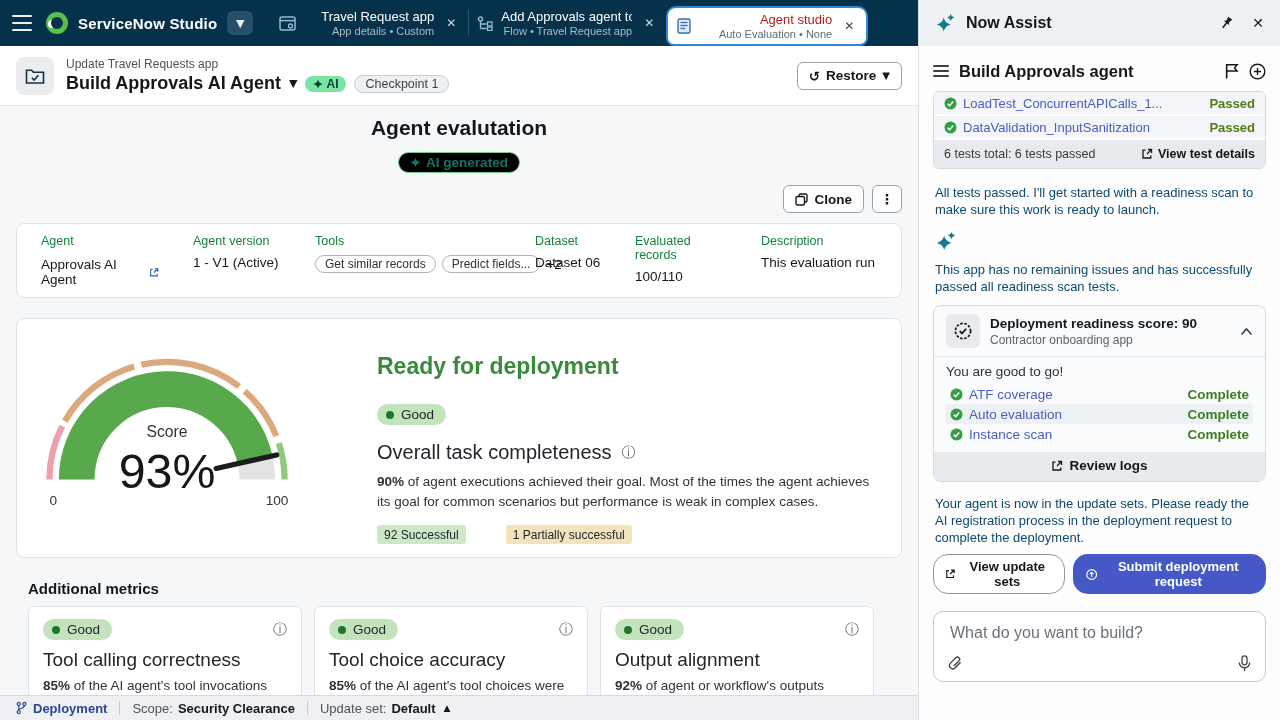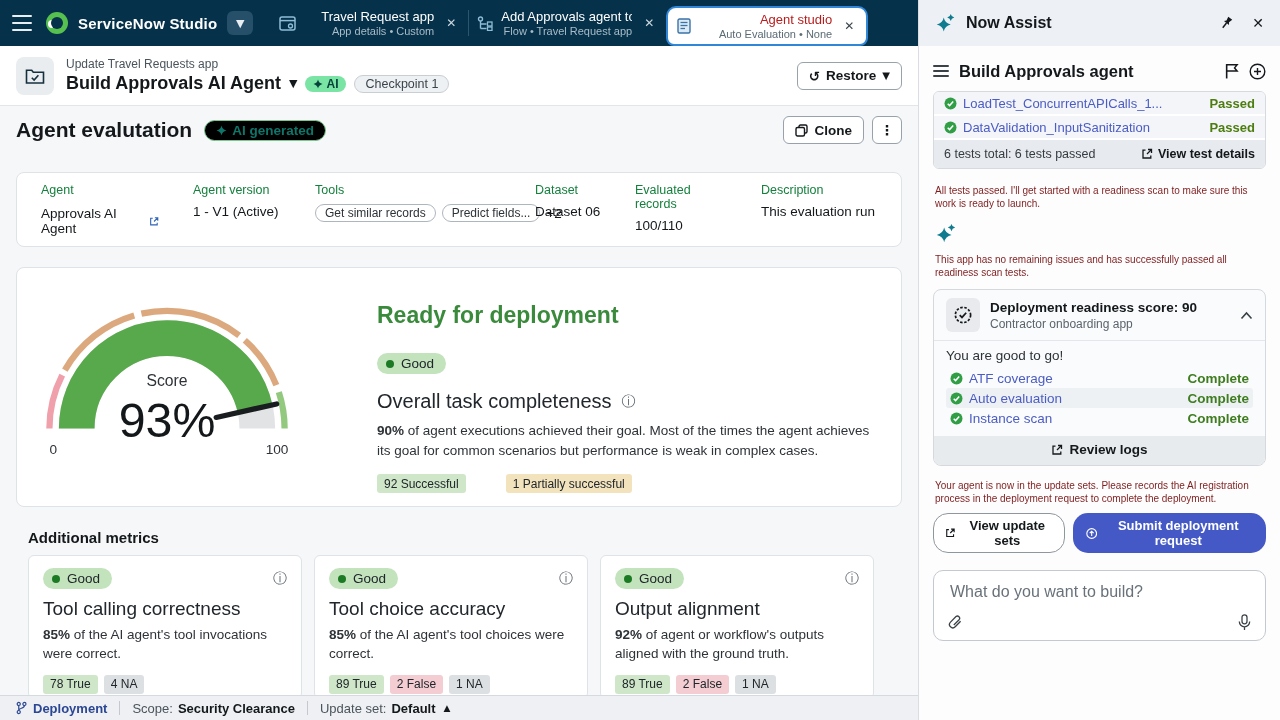--- a/index.html
+++ b/index.html
@@ -50,21 +50,21 @@
   .ph-context { font-size:12px; color:#4a545c; }
   .ph-title-row { display:flex; align-items:center; gap:8px; margin-top:2px; }
   .ph-title { font-size:18px; font-weight:700; color:#14181b; }
   .ph-caret { font-size:11px; color:#14181b; cursor:pointer; }
   .badge-ai { background:#79e4a4; color:#06413a; font-size:12px; font-weight:700; border-radius:9px; padding:1px 8px; display:flex; align-items:center; gap:3px; }
   .badge-checkpoint { border:1px solid #c8ced4; background:#eef1f3; color:#3a444c; font-size:12.5px; border-radius:10px; padding:1px 10px; }
   .btn { display:inline-flex; align-items:center; gap:6px; border:1px solid #98a2ab; background:#fff; border-radius:6px;
          padding:5px 11px; font-size:13.5px; font-weight:700; color:#14181b; cursor:pointer; }
 
   .content { flex:1; padding:6px 16px 0 16px; overflow:hidden; }
-  .title-row { display:flex; align-items:center; gap:12px; margin:4px 0 28px 0; }
+  .title-row { display:flex; align-items:center; gap:12px; margin:4px 0 10px 0;flex-direction:column; }
   .h1 { font-size:21px; font-weight:700; color:#14181b; }
   .pill-ai-gen { display:inline-flex; align-items:center; gap:5px; border:1px solid #79c98f; background:#000000;
                  color:#0f7569; border-radius:999px; padding:2px 11px; font-size:13.5px; font-weight:600; }
   .title-actions { margin-left:auto; display:flex; gap:8px; }
   .kebab-btn { width:30px; display:inline-flex; justify-content:center; }
 
   .summary-card { background:#fff; border:1px solid #dee3e8; border-radius:8px; padding:10px 24px; display:flex; gap:34px; }
   .sum-col .lbl { font-size:12.5px; color:#15803d; margin-bottom:7px; }
   .sum-col .val { font-size:13.5px; color:#14181b; }
   .link-blue { color:#2e63b8; cursor:pointer; display:inline-flex; align-items:center; gap:4px; }
@@ -120,21 +120,21 @@
   .mini-menu i { height:2px; background:#3a4248; border-radius:1px; }
 
   .tests-card { margin-top:7px; border:1px solid #d6dade; border-radius:6px; overflow:hidden; }
   .t-row { display:flex; align-items:center; gap:6px; background:#f3f5f8; border-bottom:2px solid #fff;
            padding:3px 10px; font-size:13px; height:24px; }
   .t-name { color:#4b5cc4; flex:1; white-space:nowrap; overflow:hidden; cursor:pointer; }
   .t-pass { color:#4d7c0f; font-weight:600; }
   .t-footer { display:flex; align-items:center; background:#e7eaee; padding:5px 10px; font-size:12.5px; color:#343b41; height:28px; }
   .t-footer .lnk { margin-left:auto; font-weight:700; color:#14181b; display:inline-flex; gap:5px; align-items:center; cursor:pointer; }
 
-  .msg { font-size:10px; color:#7f1d1d; line-height:1.33; margin:15px 2px 0 2px; }
+  .msg { font-size:13px; color:#0c4a6e; line-height:1.33; margin:15px 2px 0 2px; }
   .sparkle-row { margin:12px 0 0 2px; height:22px; }
 
   .ready-card { margin-top:10px; border:1px solid #d5d9dd; border-radius:8px; background:#fafbfc; overflow:hidden; }
   .rc-header { display:flex; align-items:center; gap:10px; padding:8px 12px; border-bottom:1px solid #e3e6ea; }
   .rc-icon { width:34px; height:34px; border-radius:6px; background:#e8eaed; display:flex; align-items:center; justify-content:center; }
   .rc-texts { flex:1; }
   .rc-title { font-size:13.5px; font-weight:700; color:#14181b; }
   .rc-sub { font-size:12px; color:#5a646c; margin-top:2px; }
   .rc-body { padding:7px 12px 8px 12px; }
   .rc-intro { font-size:13.5px; color:#2e3338; margin-bottom:5px; }
@@ -553,21 +553,21 @@
       <div class="rc-footer">
         <span class="lnk">
           <svg width="12" height="12" viewBox="0 0 12 12">
               <path d="M4.5 2.2 H2 v7.8 h7.8 V7.5 M7 1.5 h3.5 V5 M10.6 1.4 L6 6" fill="none" stroke="#14181b" stroke-width="1.3"></path>
             </svg>
           <span>Review logs</span>
         </span>
       </div>
     </div>
 
-    <p class="msg" style="margin-top:13px">Your agent is now in the update sets. Please records the AI registration process in the deployment request to complete the deployment.</p>
+    <p class="msg" style="margin-top:13px">Your agent is now in the update sets. Please ready the AI registration process in the deployment request to complete the deployment.</p>
 
     <div class="assist-actions">
       <button class="btn-outline">
         <svg width="12" height="12" viewBox="0 0 12 12">
             <path d="M4.5 2.2 H2 v7.8 h7.8 V7.5 M7 1.5 h3.5 V5 M10.6 1.4 L6 6" fill="none" stroke="#14181b" stroke-width="1.3"></path>
           </svg>
         <span>View update sets</span>
       </button>
       <button class="btn-primary">
         <svg width="13" height="13" viewBox="0 0 14 14">

